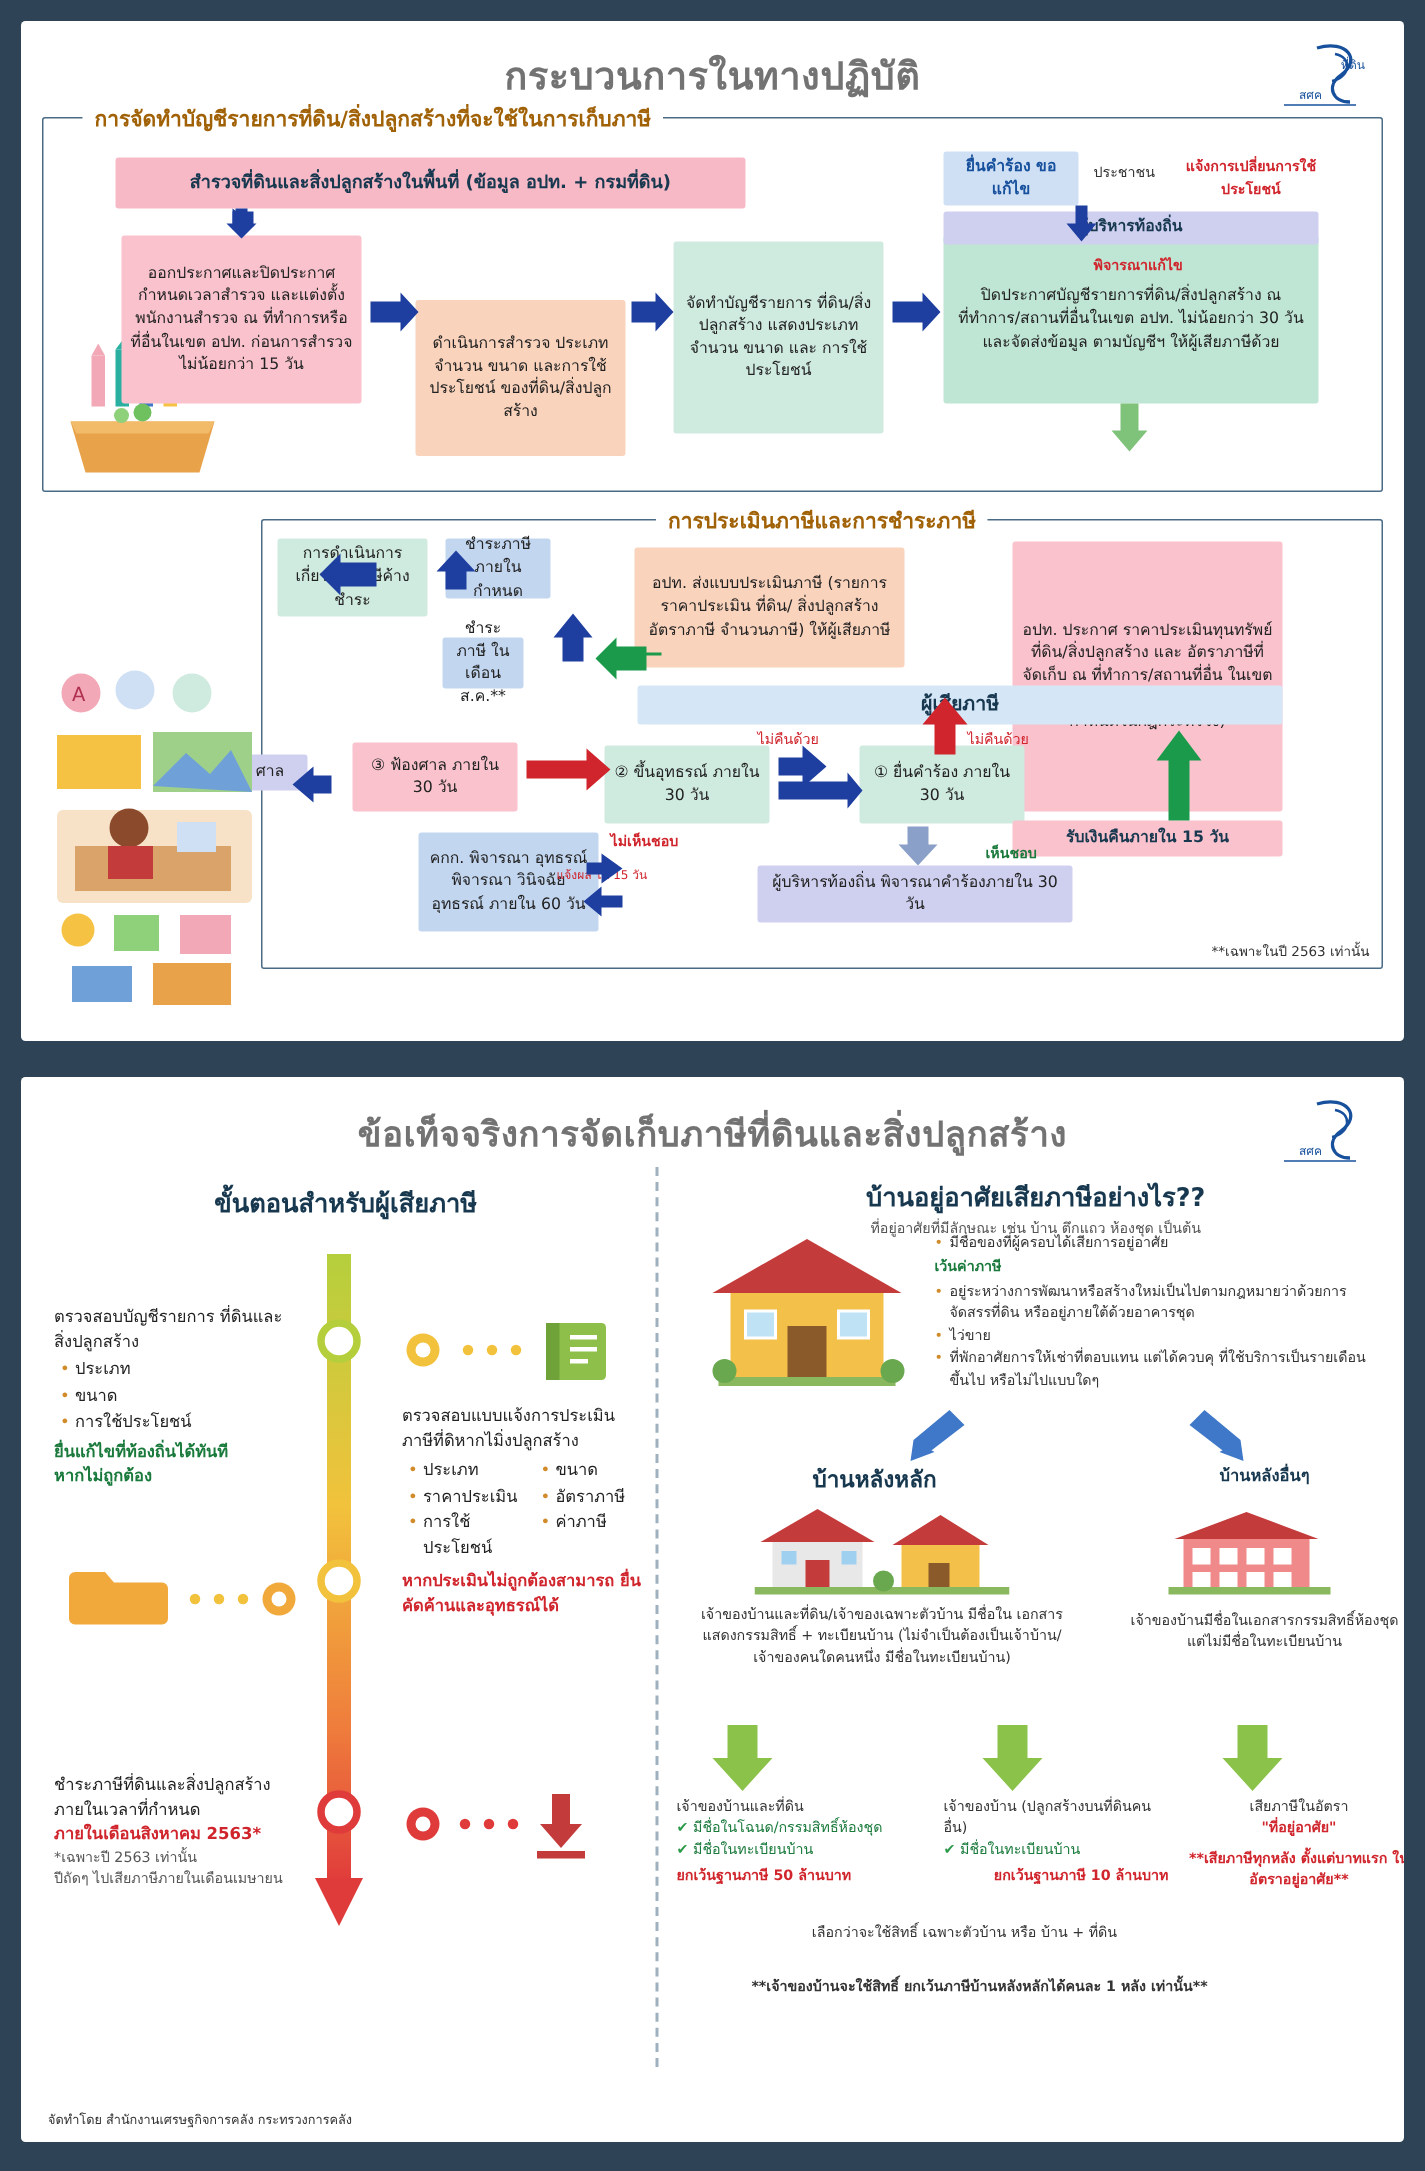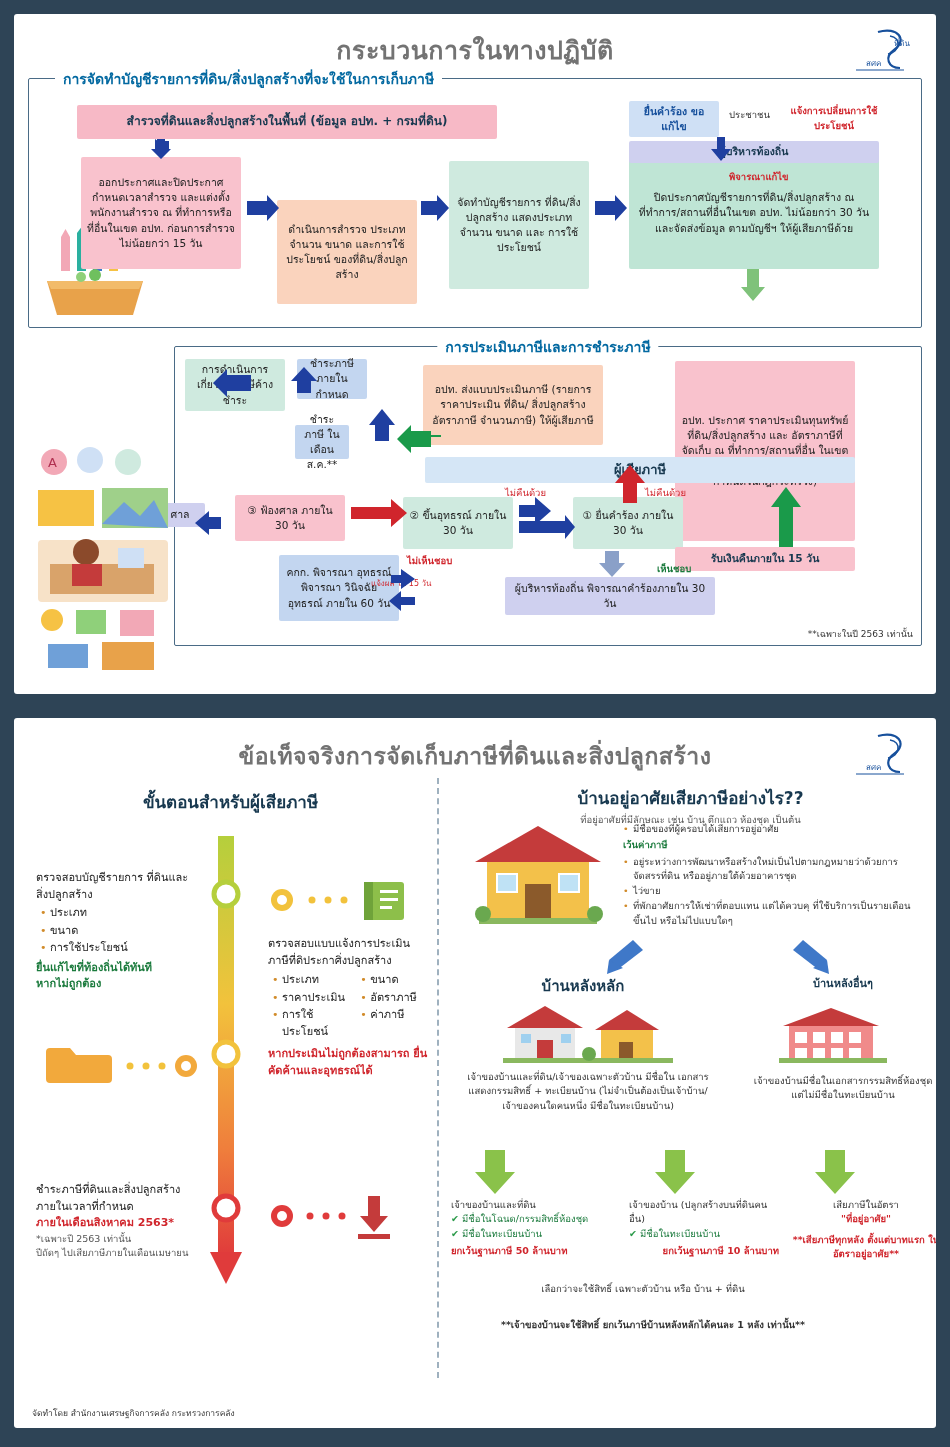--- a/index.html
+++ b/index.html
@@ -8,21 +8,21 @@
   .card{background:#ffffff;border-radius:3px;box-sizing:border-box;position:relative;overflow:hidden;}
   .card1{height:680px;padding:8px 10px 6px 10px;margin-bottom:24px;}
   .card2{height:710px;padding:10px 14px 6px 14px;}
   .title{text-align:center;font-weight:bold;color:#737373;letter-spacing:.5px;}
   .t1{font-size:25px;margin:8px 0 6px 0;}
   .t2{font-size:23px;margin:10px 0 4px 0;}
   .logo{position:absolute;right:18px;top:10px;width:90px;height:52px;}
   .logo svg{width:90px;height:52px;}
   
   .fs{border:1px solid #4a6b86;border-radius:2px;position:relative;box-sizing:border-box;}
-  .fs > .lg{position:absolute;top:-11px;left:26px;background:#fff;padding:0 8px;color:#0369a1;font-weight:bold;font-size:14px;}
+  .fs > .lg{position:absolute;top:-11px;left:26px;background:#fff;padding:0 8px;color:#a16207;font-weight:bold;font-size:14px;}
   .fs2 > .lg{left:50%;transform:translateX(-50%);}
   .box{box-sizing:border-box;border-radius:2px;font-size:10.5px;line-height:1.45;text-align:center;display:flex;align-items:center;justify-content:center;padding:5px 6px;color:#222;}
   .pink{background:#f7b9c6;}
   .pink2{background:#f9c2cd;}
   .peach{background:#fad3bd;}
   .mint{background:#cfeadf;}
   .mint2{background:#bfe5d5;}
   .blue{background:#cfe0f5;}
   .blue2{background:#c3d6f0;}
   .lav{background:#cfd0ef;}
@@ -231,21 +231,21 @@
               <circle cx="76" cy="22" r="3.5" fill="#f2c23c"></circle>
             <rect x="96" y="4" width="40" height="38" rx="3" fill="#8dbf4a"></rect>
             <rect x="96" y="4" width="9" height="38" fill="#6fa33a"></rect>
             <rect x="112" y="12" width="18" height="3" fill="#fff"></rect>
               <rect x="112" y="20" width="18" height="3" fill="#fff"></rect>
               <rect x="112" y="28" width="12" height="3" fill="#fff"></rect>
           </svg>
         </div>
 
         <div class="abs txt" style="left:240px;top:158px;width:165px;">
-          <div>ตรวจสอบแบบแจ้งการประเมิน ภาษีที่ดิประกาศิ่งปลูกสร้าง</div>
+          <div>ตรวจสอบแบบแจ้งการประเมิน ภาษีที่ดิหากไมิ่งปลูกสร้าง</div>
           <div style="display:flex;gap:8px;">
             <ul class="b" style="width:74px;">
               <li>ประเภท</li>
               <li>ราคาประเมิน</li>
               <li>การใช้ประโยชน์</li>
             </ul>
             <ul class="b" style="width:70px;">
               <li>ขนาด</li>
               <li>อัตราภาษี</li>
               <li>ค่าภาษี</li>

